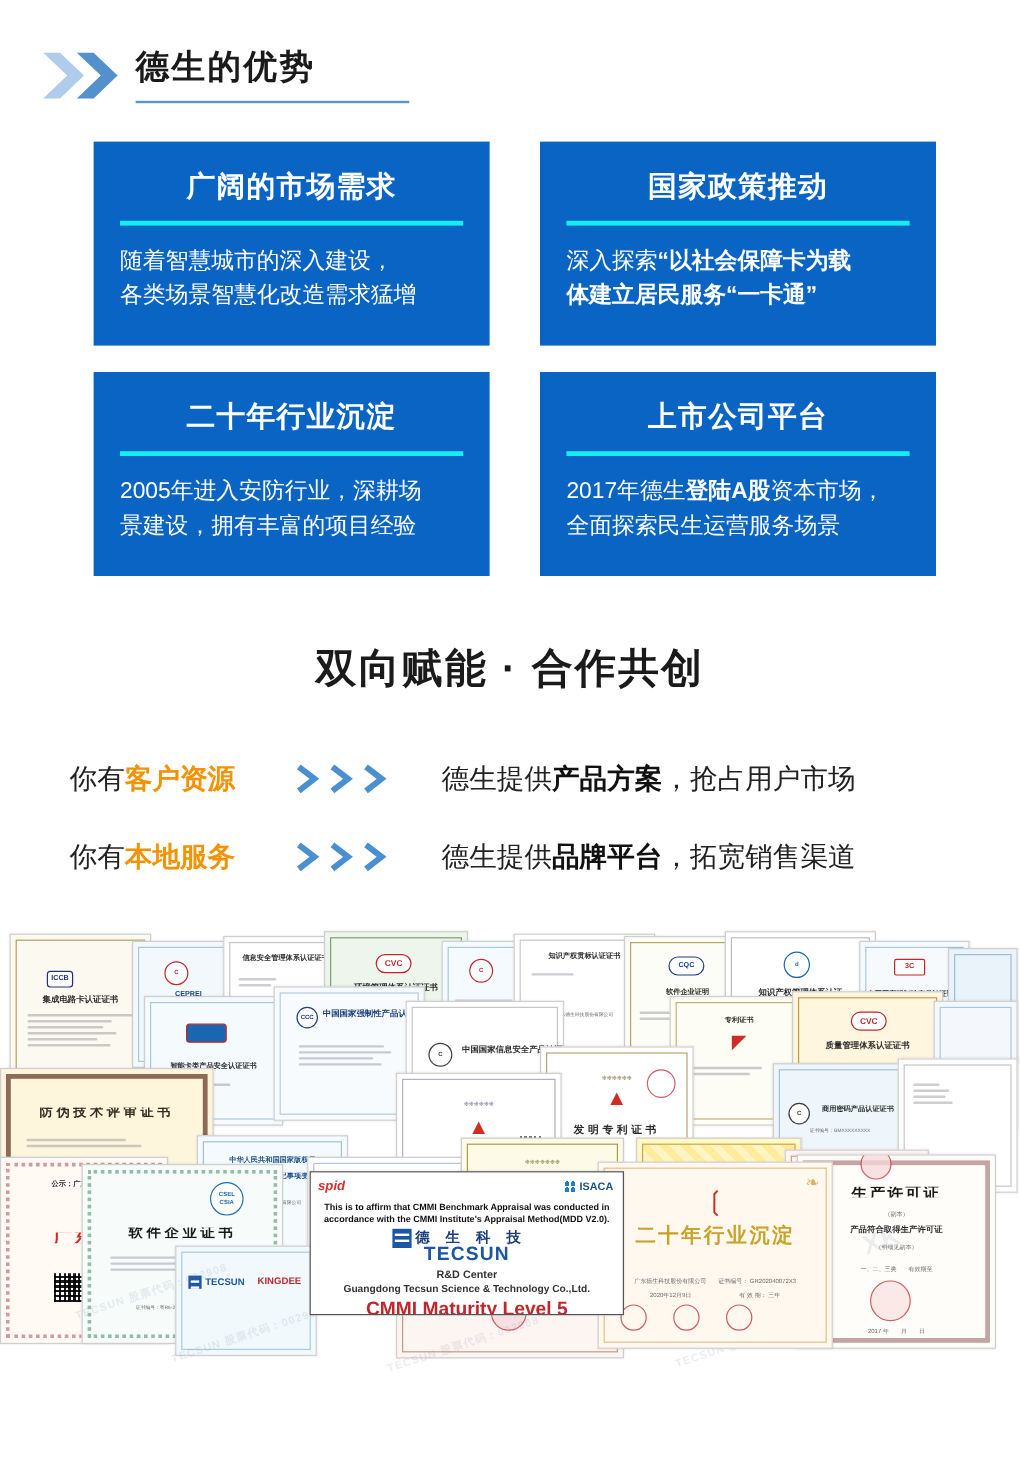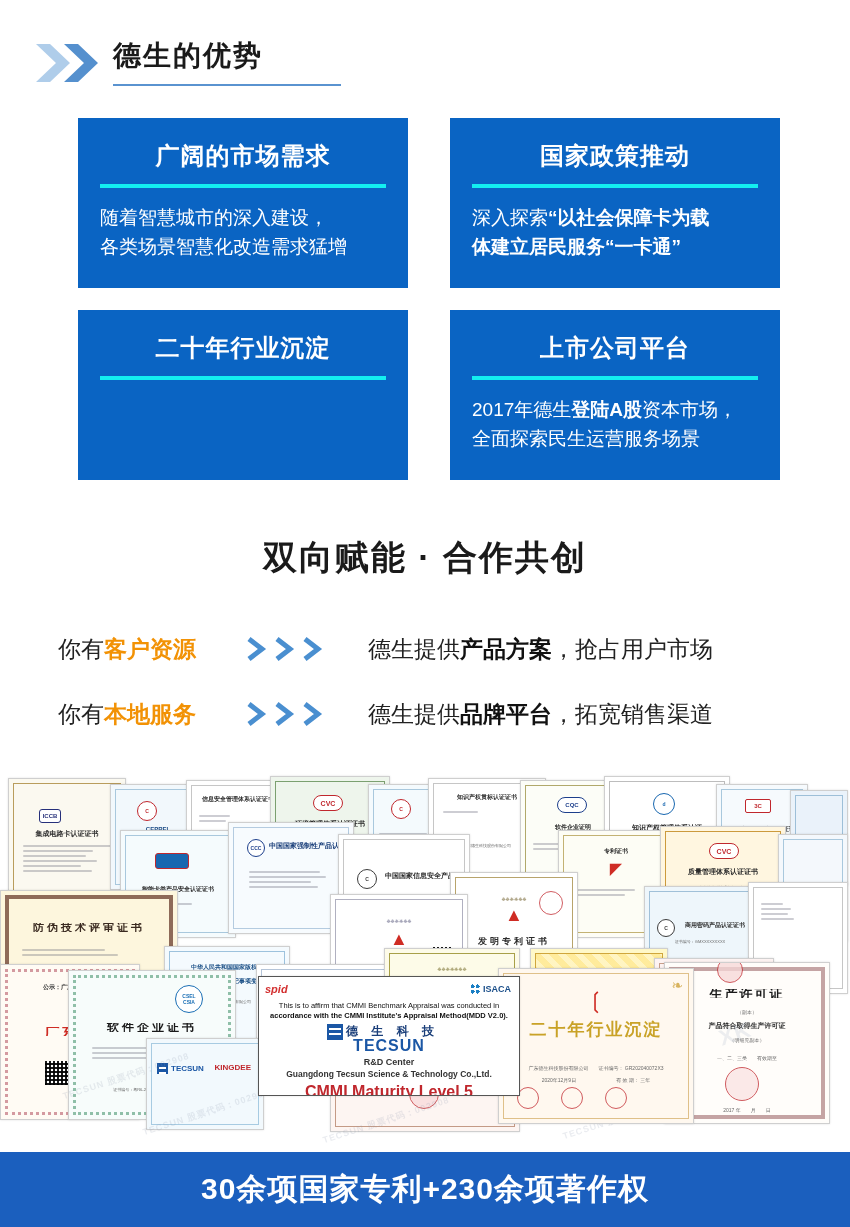--- a/index.html
+++ b/index.html
@@ -355,20 +355,21 @@
 
     <div class="card card-c1">
       <div class="card-title">国家政策推动</div>
       <div class="card-divider"></div>
       <div class="card-body">深入探索<b>“以社会保障卡为载</b><br><b>体建立居民服务“一卡通”</b></div>
     </div>
 
     <div class="card card-c2">
       <div class="card-title">二十年行业沉淀</div>
       <div class="card-divider"></div>
+      <div class="card-body">2005年进入安防行业，深耕场<br>景建设，拥有丰富的项目经验</div>
     </div>
 
     <div class="card card-c3">
       <div class="card-title">上市公司平台</div>
       <div class="card-divider"></div>
       <div class="card-body">2017年德生<b>登陆A股</b>资本市场，<br>全面探索民生运营服务场景</div>
     </div>
 
   </div>
 
@@ -676,21 +677,21 @@
     <div class="cert cmmi-card" style="left:258px; top:206px; width:262px; height:120px; z-index:30;">
       <div class="cmmi-line" style="left:6px; top:6px; width:auto; text-align:left; font-size:11px; font-weight:bold; color:#d32f2f; font-style:italic;">spid</div>
       <div style="position:absolute; right:8px; top:7px; display:flex; align-items:center; gap:3px;">
         <span style="display:inline-block;width:10px;height:10px;background:
             radial-gradient(circle at 25% 25%, #1b7fc4 0 2px, transparent 2px),
             radial-gradient(circle at 75% 25%, #1b7fc4 0 2px, transparent 2px),
             radial-gradient(circle at 25% 75%, #1b7fc4 0 2px, transparent 2px),
             radial-gradient(circle at 75% 75%, #1b7fc4 0 2px, transparent 2px);"></span>
         <span style="font-size:9px; font-weight:bold; color:#1b4f8a;">ISACA</span>
       </div>
-      <div class="cmmi-line" style="top:24px; font-size:7.5px; font-weight:normal; color:#111;">This is to affirm that CMMI Benchmark Appraisal was conducted in</div>
+      <div class="cmmi-line" style="top:24px; font-size:7.5px; font-weight:bold; color:#111;">This is to affirm that CMMI Benchmark Appraisal was conducted in</div>
       <div class="cmmi-line" style="top:34px; font-size:7.5px; font-weight:bold; color:#111;">accordance with the CMMI Institute's Appraisal Method(MDD V2.0).</div>
 
       <div class="tecsun-logo" style="left:68px; top:46px;">
         <span class="tecsun-sq"></span>
         <span style="font-size:12px; font-weight:bold; letter-spacing:5px; color:#1b3f7a;">德 生 科 技</span>
       </div>
       <div class="cmmi-line" style="top:60px; font-size:16px; font-weight:bold; color:#1b57a5; letter-spacing:1px;">TECSUN</div>
 
       <div class="cmmi-line" style="top:80px; font-size:9px; font-weight:bold; color:#333;">R&amp;D Center</div>
       <div class="cmmi-line" style="top:92px; font-size:8.5px; font-weight:bold; color:#333;">Guangdong Tecsun Science &amp; Technology Co.,Ltd.</div>
@@ -739,17 +740,14 @@
       <div class="cert-inner" style="border-color:#c49a86;"></div>
       <div class="stamp" style="left:78px; top:16px; width:30px; height:30px; background:#f8dada;"></div>
     </div>
 
     <div class="watermark" style="left:140px; top:336px;">TECSUN 股票代码：002908</div>
     <div class="watermark" style="left:320px; top:344px;">TECSUN 股票代码：002908</div>
     <div class="watermark" style="left:560px; top:340px;">TECSUN 股票代码：002908</div>
     <div class="watermark" style="left:60px; top:300px;">TECSUN 股票代码：002908</div>
   </div>
 
-  <div class="bottom-bar">
-    <div class="bottom-text">30余项国家专利+230余项著作权</div>
-  </div>
 
 </div>
 
 </body></html>

